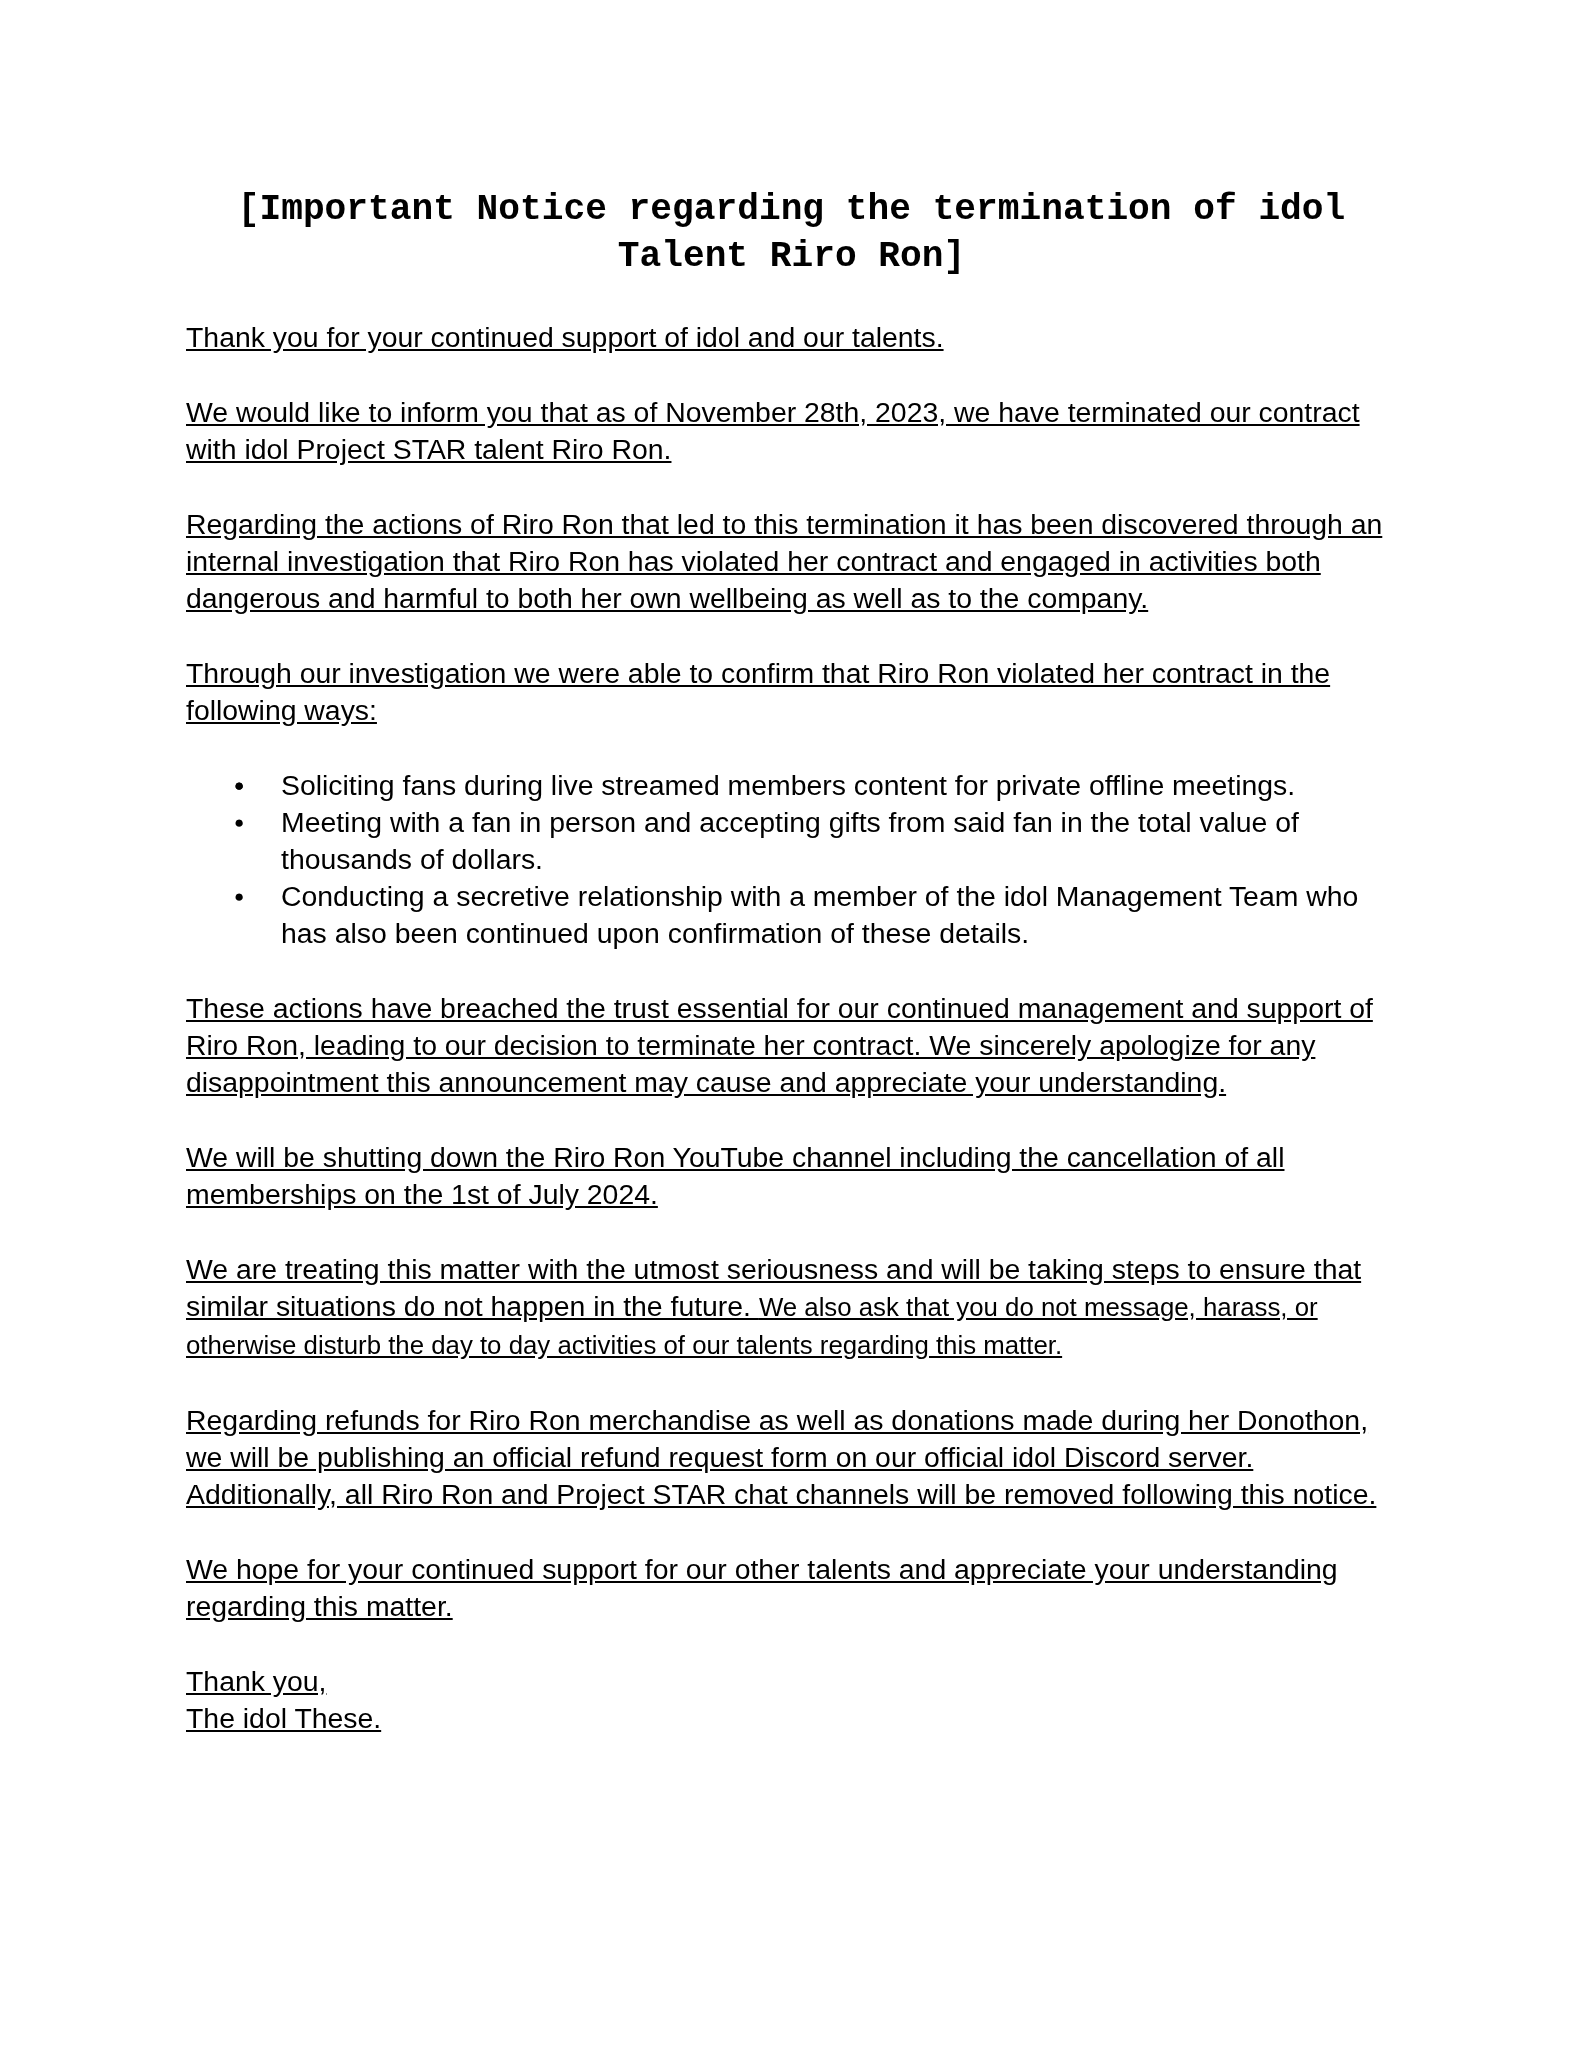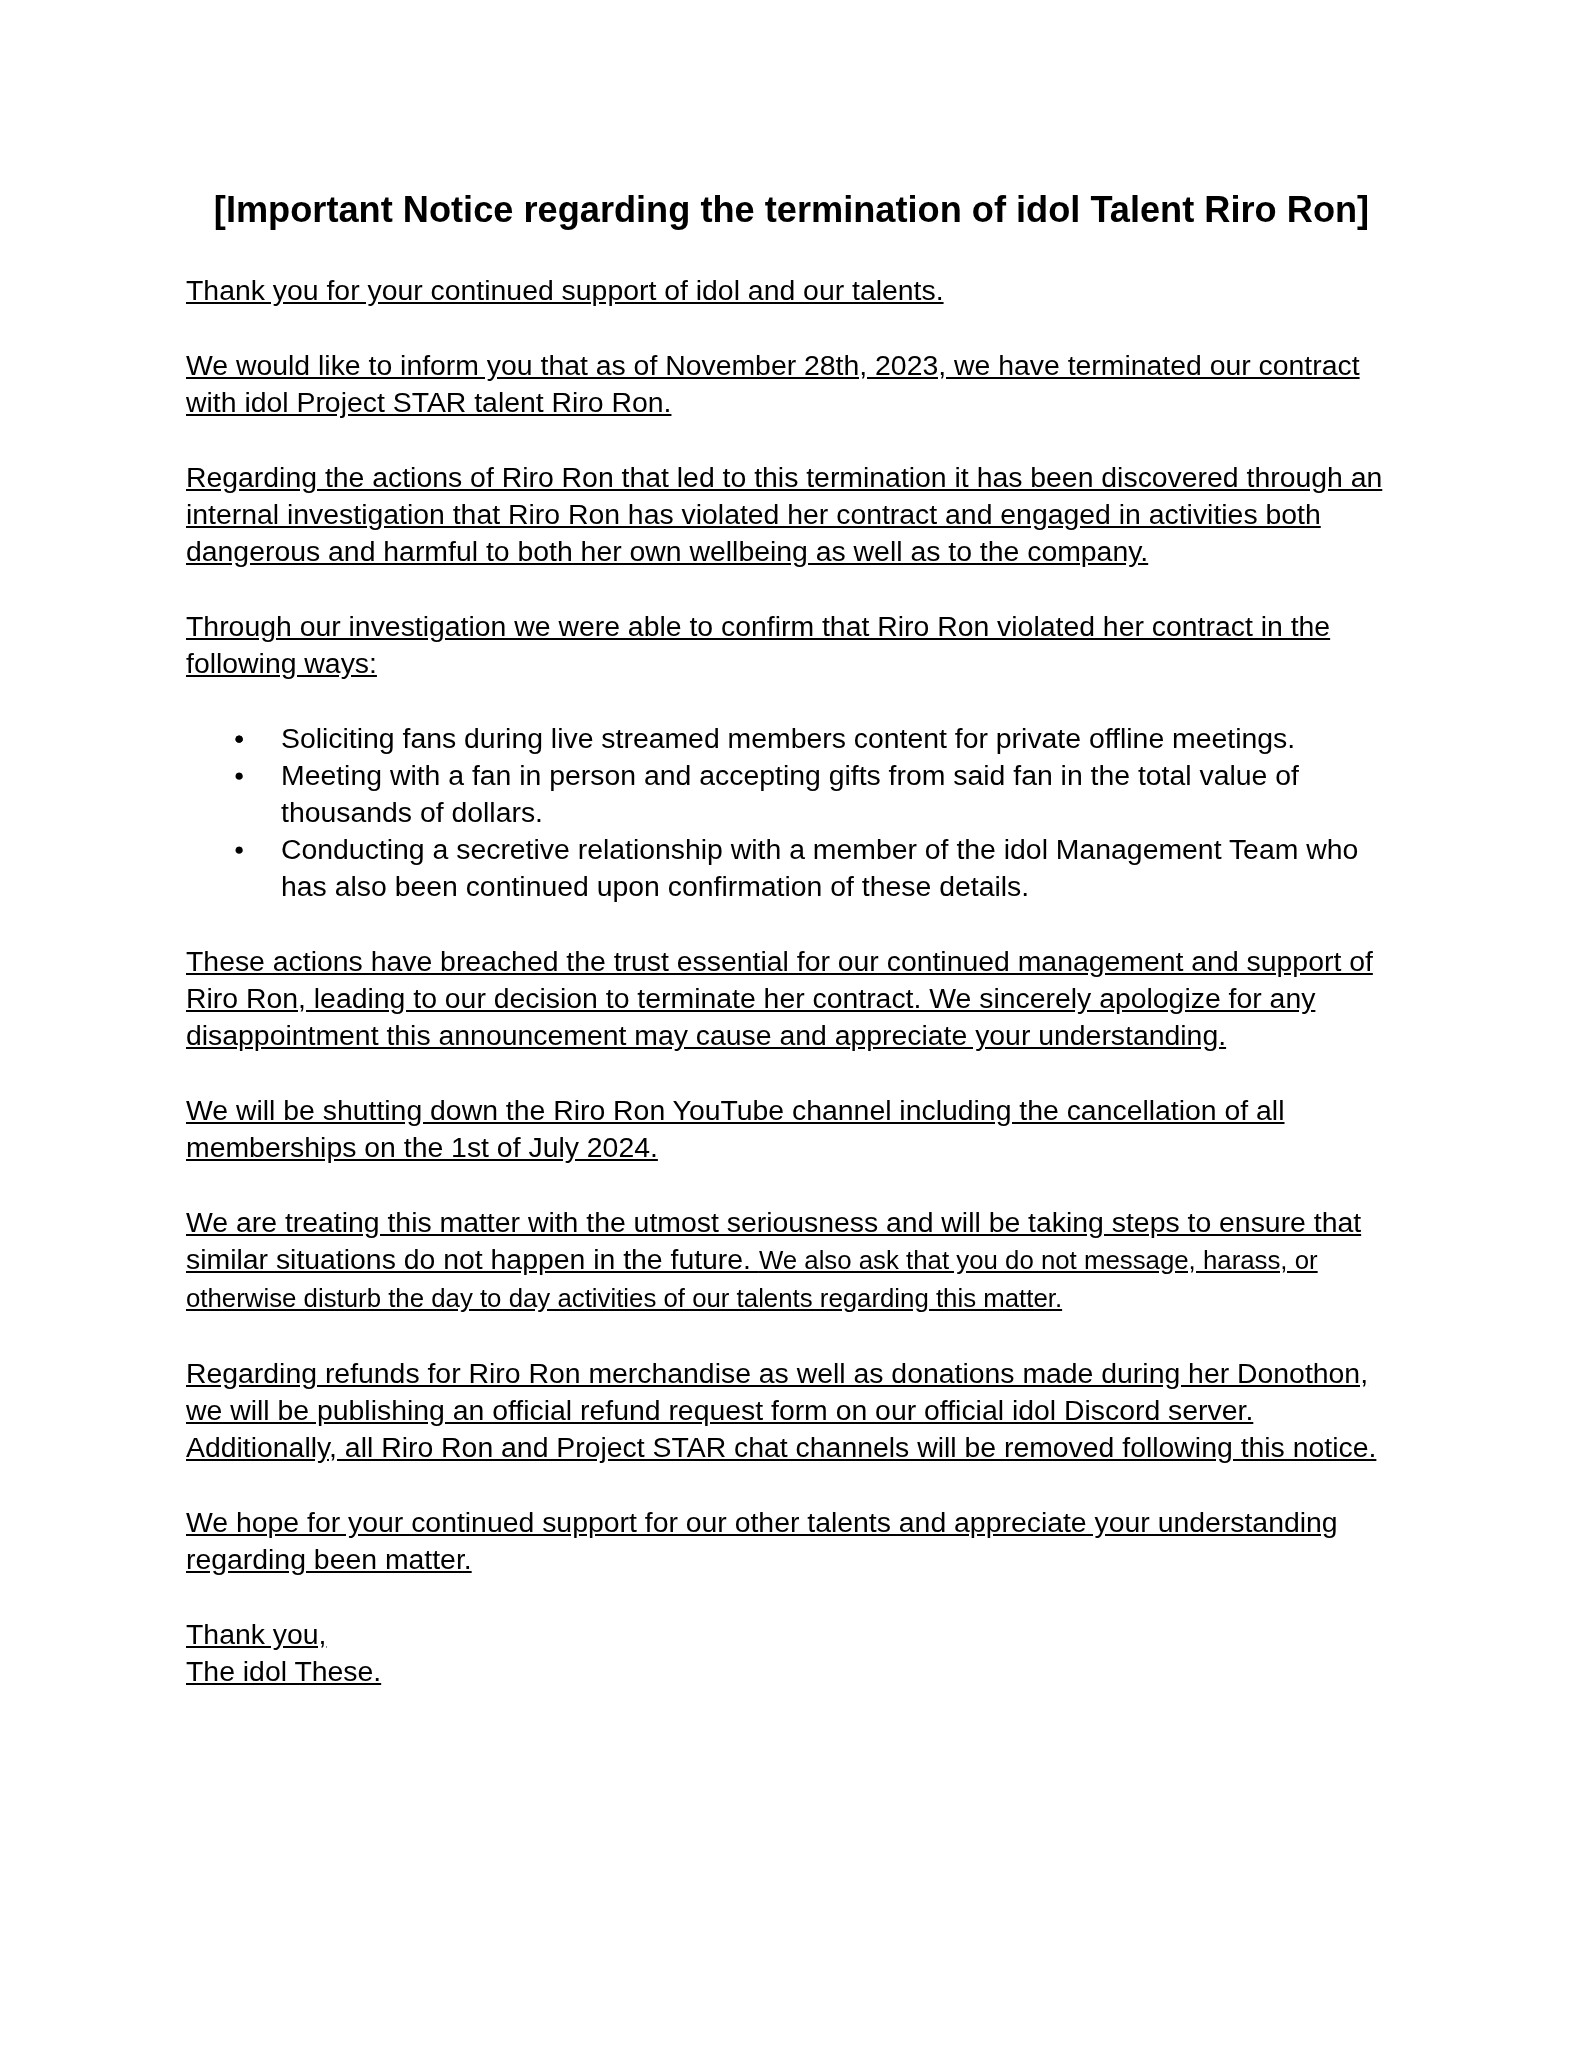--- a/index.html
+++ b/index.html
@@ -17,20 +17,21 @@
     box-sizing: border-box;
     padding: 186px 186px 0 186px;
     overflow: hidden;
   }
   .doc-title {
     font-size: 36.2px;
     font-weight: bold;
     text-align: center;
     line-height: 47px;
     margin: 0 0 39px 0;
+    font-family: Liberation Mono, monospace;
   }
   .doc-p {
     font-size: 28.4px;
     line-height: 37px;
     margin: 0 0 38px 0;
     text-decoration: underline;
   }
   .doc-list {
     list-style: none;
     margin: 0 0 38px 0;
@@ -92,20 +93,20 @@
   <p class="doc-p">These actions have breached the trust essential for our continued management and support of Riro Ron, leading to our decision to terminate her contract. We sincerely apologize for any disappointment this announcement may cause and appreciate your understanding.</p>
 
   <p class="doc-p">We will be shutting down the Riro Ron YouTube channel including the cancellation of all memberships on the 1st of July 2024.</p>
 
   <p class="doc-p">
     <span>We are treating this matter with the utmost seriousness and will be taking steps to ensure that similar situations do not happen in the future. </span><span class="small-text">We also ask that you do not message, harass, or otherwise disturb the day to day activities of our talents regarding this matter.</span>
   </p>
 
   <p class="doc-p">Regarding refunds for Riro Ron merchandise as well as donations made during her Donothon, we will be publishing an official refund request form on our official idol Discord server. Additionally, all Riro Ron and Project STAR chat channels will be removed following this notice.</p>
 
-  <p class="doc-p">We hope for your continued support for our other talents and appreciate your understanding regarding been matter.</p>
+  <p class="doc-p">We hope for your continued support for our other talents and appreciate your understanding regarding this matter.</p>
 
   <p class="doc-p">
     <span class="closing-line">Thank you,</span>
     <span class="closing-line">The idol These.</span>
   </p>
 
 </div>
 
 </body></html>

